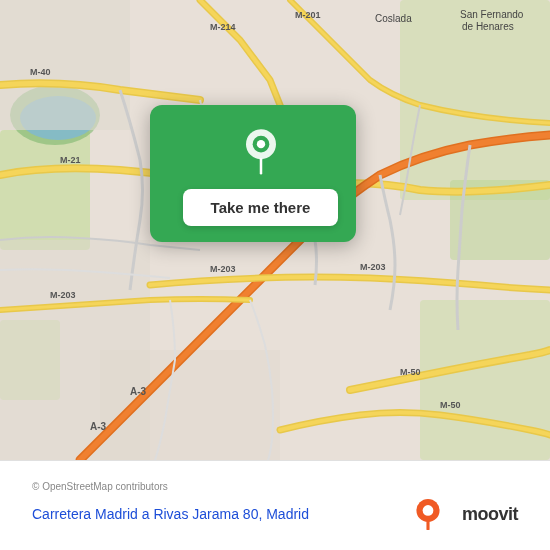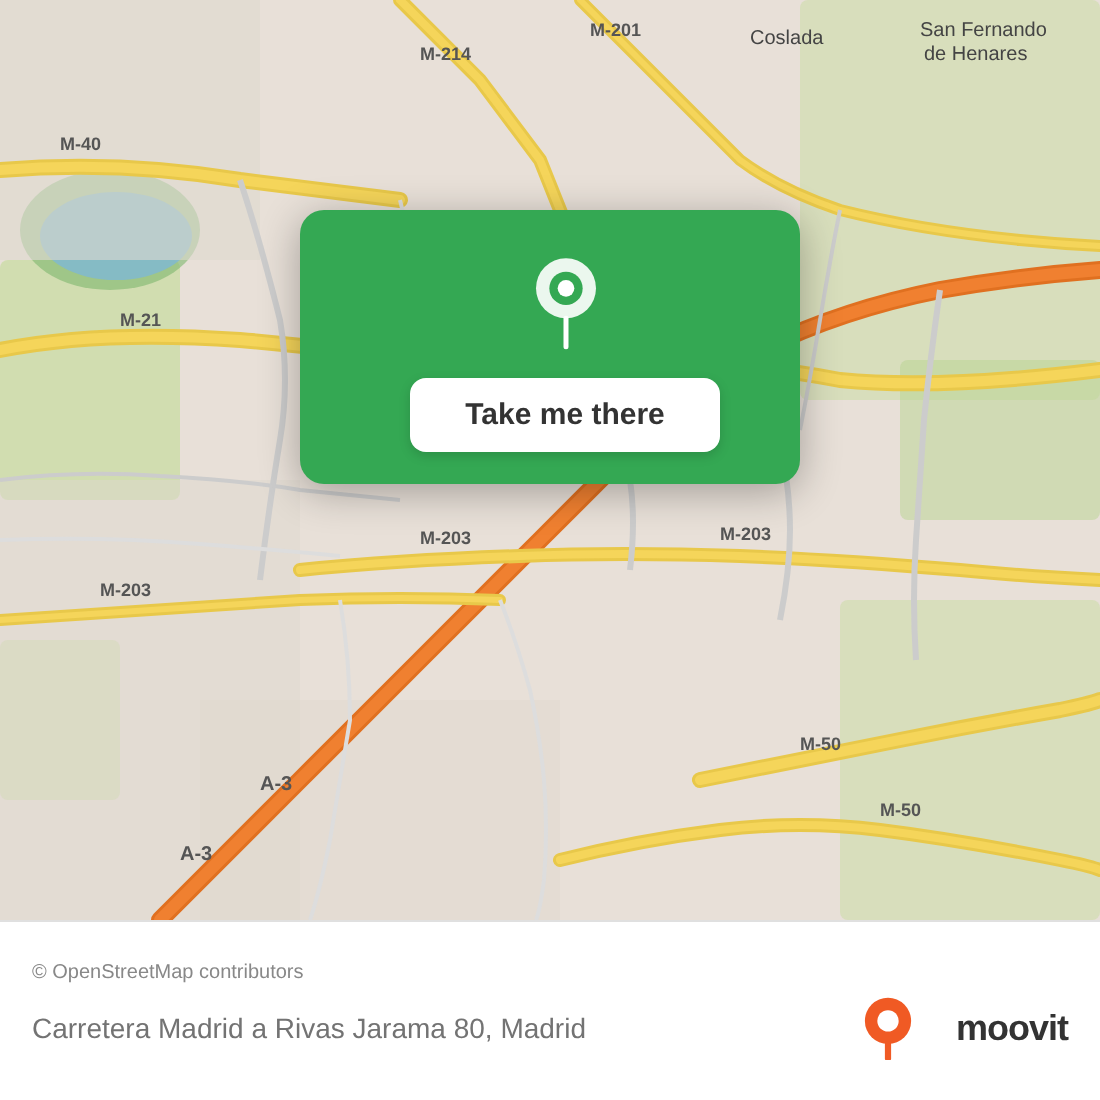--- a/index.html
+++ b/index.html
@@ -32,21 +32,21 @@
       inset: 0;
       width: 100%;
       height: 100%;
     }
 
     
     .overlay-card {
       position: absolute;
       top: 105px;
       left: 150px;
-      width: 250px;
+      width: 206px;
       background: #34a853;
       border-radius: 12px;
       padding: 20px 1px 16px 16px;
       display: flex;
       flex-direction: column;
       align-items: center;
       box-shadow: 0 4px 20px rgba(0,0,0,0.3);
     }
 
     .location-pin {
@@ -73,39 +73,39 @@
       position: absolute;
       bottom: 0;
       left: 0;
       width: 550px;
       height: 90px;
       background: white;
       border-top: 1px solid #e0e0e0;
       display: flex;
       flex-direction: column;
       justify-content: center;
-      padding: 8px 16px;
+      padding: 8px 32px;
     }
 
     .attribution {
       font-size: 10px;
       color: #888;
       margin-bottom: 6px;
     }
 
     .bottom-content {
       display: flex;
       align-items: center;
       justify-content: space-between;
     }
 
     .location-text {
       font-size: 14px;
       font-weight: 500;
-      color: #737373;
+      color: #1d4ed8;
       flex: 1;
     }
 
     .moovit-logo {
       display: flex;
       align-items: center;
       gap: 20px;
     }
 
     .moovit-pin {

